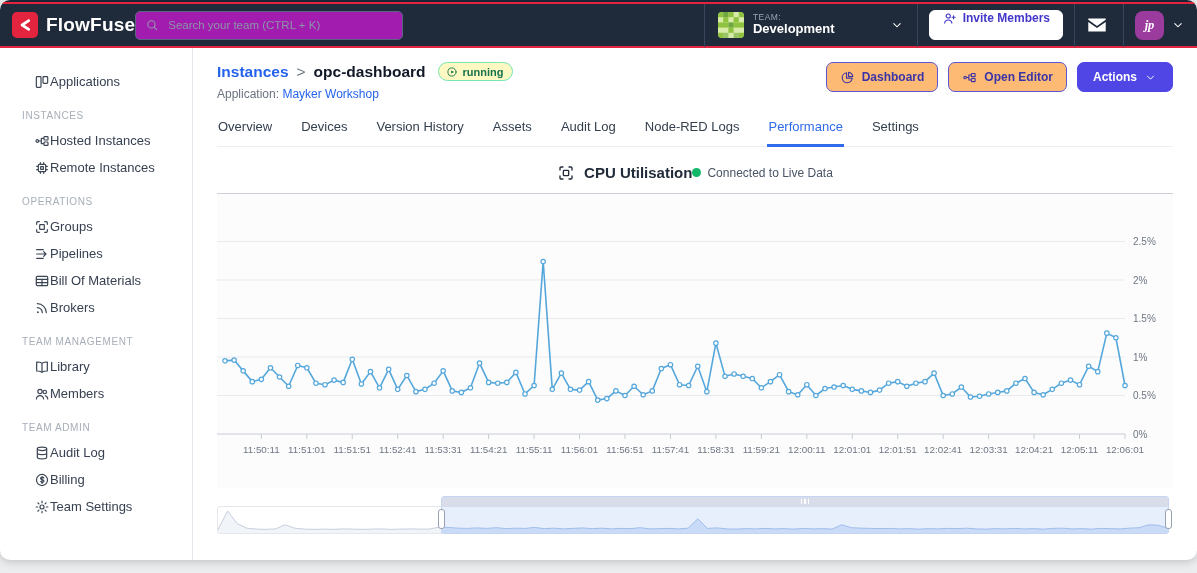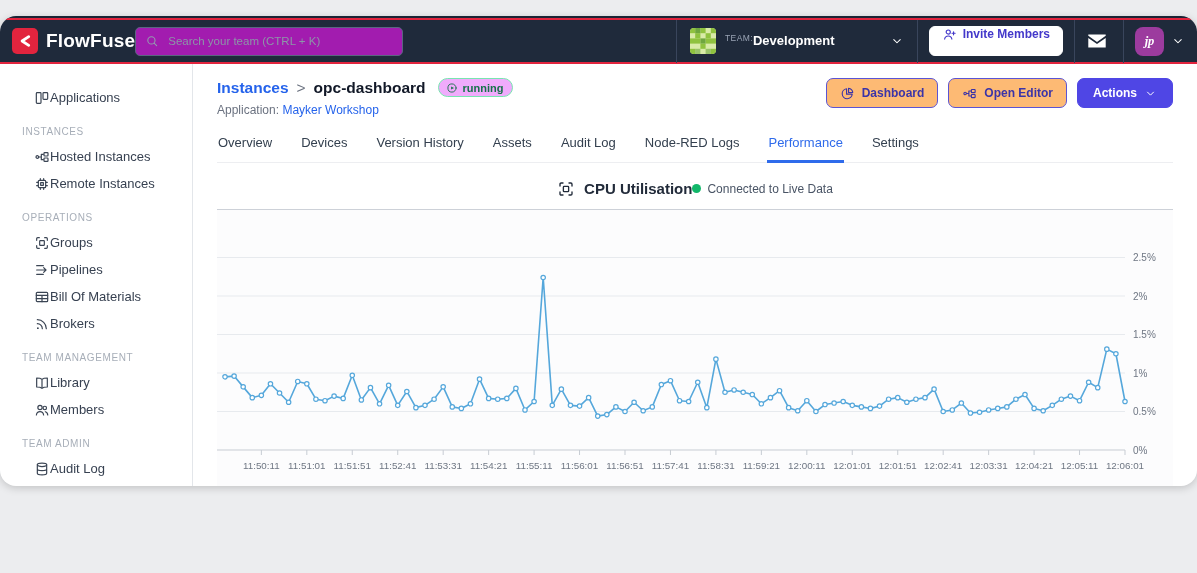--- a/index.html
+++ b/index.html
@@ -3,38 +3,38 @@
 <meta charset="utf-8">
 <style>
   :root{
     --red:#E2243E; --navy:#1F2A3B; --navy-edge:#1B2435;
     --indigo:#4F46E5; --link:#2563EB; --line:#55A7DB;
     --txt:#374151; --muted:#6B7280;
   }
   *{box-sizing:border-box}
   html,body{margin:0;padding:0}
   body{width:1197px;height:573px;background:#ECEDEF;font-family:"Liberation Sans",sans-serif;overflow:hidden}
-  .app{position:absolute;top:16px;left:0;width:1197px;height:470px;background:#fff;border-radius:16px;overflow:hidden;box-shadow:0 2px 8px rgba(0,0,0,.18)}
+  .app{position:absolute;top:0;left:0;width:1197px;height:560px;background:#fff;border-radius:10px;overflow:hidden;box-shadow:0 2px 8px rgba(0,0,0,.18)}
   
   .topstrip{height:4px;background:var(--navy-edge);position:relative}
   .topstrip::after{content:"";position:absolute;left:0;right:0;bottom:0;height:2px;background:var(--red)}
   .navbar{height:44px;background:var(--navy);border-bottom:2px solid var(--red);display:flex;align-items:center;padding:0 12px;color:#fff}
   .brand{display:flex;align-items:center;gap:8px;cursor:pointer}
   .brand-icon{width:26px;height:26px;background:var(--red);border-radius:5px;display:grid;place-items:center}
   .brand-icon svg{width:20px;height:20px}
   .brand-text{font-size:19px;font-weight:700;letter-spacing:.2px}
   .nav-search{width:268px;height:29px;background:#a21caf;border:1px solid #5A6681;border-radius:5px;display:flex;align-items:center;padding:0 9px;gap:7px;color:#939DAF}
   .nav-search .icn{width:14px;height:14px;display:grid;place-items:center}
   .nav-search input{flex:1;background:transparent;border:none;outline:none;color:#D7DCE4;font-size:11.5px;font-family:"Liberation Sans",sans-serif}
   .nav-search input::placeholder{color:#8C96A8}
   .nav-right{margin-left:auto;display:flex;align-items:center;gap:11px;height:100%}
   .vdiv{width:1px;height:44px;background:#39455C}
   .team-sel{display:flex;align-items:center;gap:9px;cursor:pointer;padding:0 2px}
   .team-avatar{width:26px;height:26px;border-radius:4px;overflow:hidden;display:block}
-  .team-text{display:flex;flex-direction:row;line-height:1.15}
+  .team-text{display:flex;flex-direction:column;line-height:1.15}
   .team-label{font-size:8.5px;color:#9AA4B5;letter-spacing:.4px}
   .team-name{font-size:13px;font-weight:600;color:#fff}
   .chev{width:14px;height:14px;display:grid;place-items:center;color:#fff}
   .team-sel .chev{margin-left:46px}
   .invite-btn{height:30px;padding:0 12px;border-radius:6px;background:#fff;border:1px solid #fff;color:#4338CA;font-size:12px;font-weight:700;display:flex;align-items:flex-start;gap:6px;cursor:pointer;font-family:"Liberation Sans",sans-serif}
   .invite-btn .icn{width:15px;height:15px}
   .mail-btn{background:none;border:none;color:#fff;width:26px;height:26px;padding:0;cursor:pointer}
   .mail-btn .icn{width:22px;height:22px;display:block}
   .user-menu{display:flex;align-items:center;gap:7px;cursor:pointer}
   .user-avatar{width:29px;height:29px;border-radius:8px;background:#9C3B9E;color:#fff;display:grid;place-items:center;font-size:12.5px;font-weight:700;font-style:italic;font-family:"Liberation Serif",serif}
@@ -44,21 +44,21 @@
   .side-item{height:27px;display:flex;align-items:center;gap:0;padding-left:34px;font-size:13px;color:var(--txt);cursor:pointer}
   .side-item .icn{width:16px;height:16px;color:#3B4554;flex:none;display:grid;place-items:center}
   .side-sec{margin:15px 0 6px 22px;font-size:10px;color:#A7AEB8;letter-spacing:.6px}
   .main{flex:1;padding:14px 24px 0;overflow:hidden}
   
   .head{display:flex;justify-content:space-between;align-items:flex-start}
   .crumbs{display:flex;align-items:center;font-size:15.5px;font-weight:700}
   .crumb-root{color:var(--link);cursor:pointer}
   .crumb-sep{color:#6B7280;font-weight:400;margin:0 8px}
   .crumb-cur{color:#111827}
-  .badge{display:inline-flex;gap:5px;align-items:center;background:#f0abfc;border:1px solid #79E5B1;color:#15724A;font-size:11px;font-weight:600;padding:2.5px 9px 2.5px 7px;border-radius:999px;margin-left:12px}
+  .badge{display:inline-flex;gap:5px;align-items:center;background:#fef9c3;border:1px solid #79E5B1;color:#15724A;font-size:11px;font-weight:600;padding:2.5px 9px 2.5px 7px;border-radius:999px;margin-left:12px}
   .badge .icn{width:12px;height:12px;display:grid;place-items:center}
   .app-line{margin-top:6px;font-size:12px;color:var(--muted)}
   .app-link{color:var(--link);cursor:pointer}
   .head-actions{display:flex;gap:10px}
   .btn{height:30px;border-radius:7px;font-size:12px;font-weight:700;display:flex;align-items:center;gap:7px;padding:0 13px;cursor:pointer;font-family:"Liberation Sans",sans-serif}
   .btn .icn{width:15px;height:15px;display:grid;place-items:center}
   .btn-outline{background:#fdba74;border:1px solid #5B54D4;color:#3B34A8}
   .btn-solid{background:var(--indigo);border:1px solid var(--indigo);color:#fff;padding:0 15px}
   .btn-solid .chev{color:#fff;width:13px;height:13px}
   

